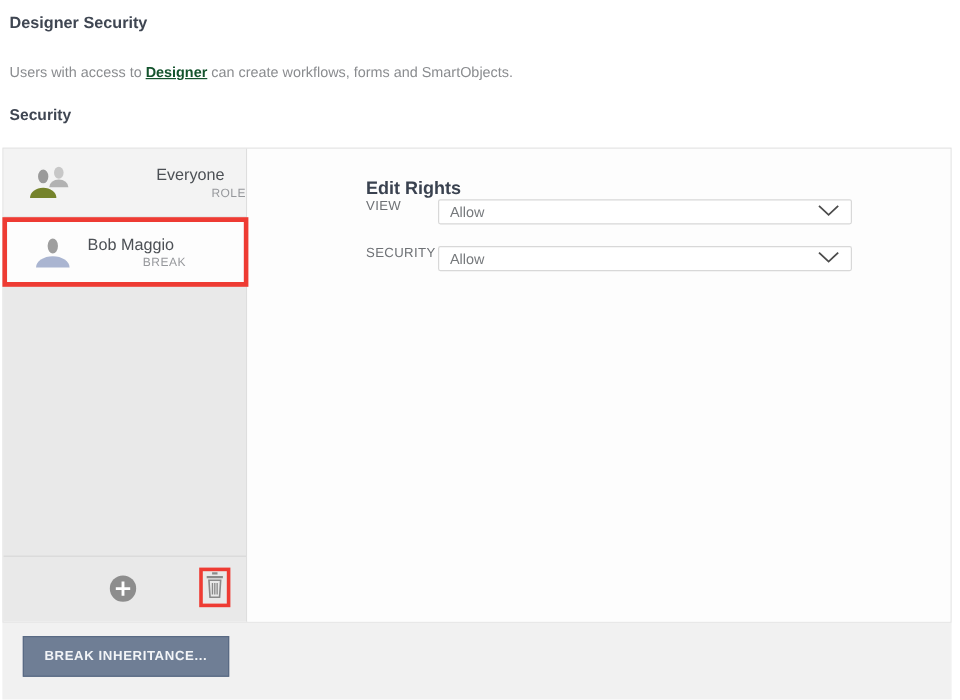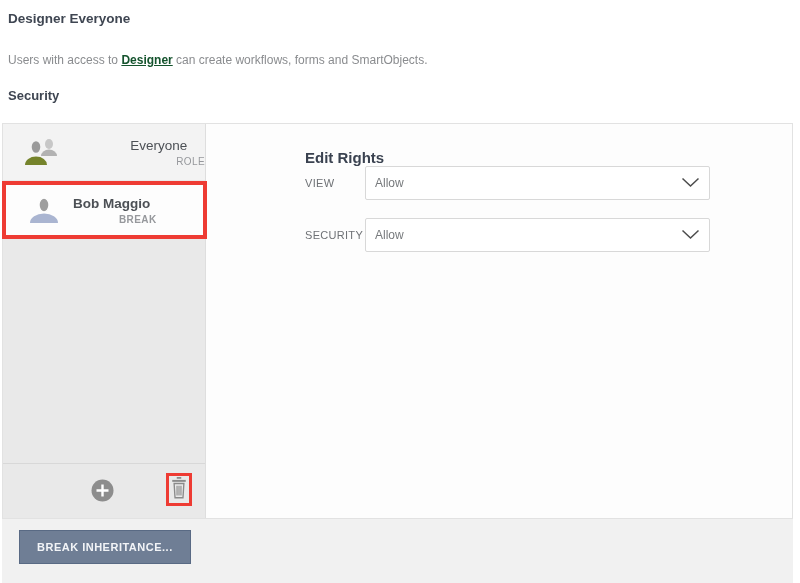--- a/index.html
+++ b/index.html
@@ -22,55 +22,55 @@
              display:flex; flex-direction:column; flex-shrink:0; }
 
   .principal { height:56px; display:flex; align-items:center; padding-left:20px; cursor:pointer; }
   .principal.unselected { background:#f3f3f3;justify-content:space-between; }
   .principal .p-icon { width:36px; display:flex; justify-content:center; }
   .p-text { margin-left:11px; }
   .p-name { font-size:13.5px; color:#4c5055; line-height:16px; }
   .p-type { font-size:10px; color:#96989c; letter-spacing:.4px; margin-top:2px;padding-left:46px; }
 
   .annotation-box { border:4px solid #ee3b33; margin:1px -2px 0 -1px; position:relative; z-index:2; }
-  .annotation-box .principal { height:50px; background:#fdfdfd;font-weight:bold; }
+  .annotation-box .principal { height:50px; background:#fdfdfd; }
 
   .sidebar-spacer { flex:1; }
 
   .sidebar-footer { height:55px; border-top:1px solid #d8d8d8; position:relative; }
   .add-btn { position:absolute; left:88px; top:15px; width:23px; height:23px; border:none;
              background:transparent; padding:0; cursor:pointer; }
   .trash-annotation { position:absolute; left:163px; top:9px; border:3px solid #ee3b33;
                       width:26px; height:33px; display:flex; align-items:center; justify-content:center; }
   .del-btn { border:none; background:transparent; padding:0; cursor:pointer; display:flex; }
 
   
   .main { flex:1; background:#fdfdfd; padding:25px 0 0 99px; }
   .main h3 { font-size:15px; font-weight:bold; color:#3a4250; }
-  .rights-row { display:flex; align-items:center; margin-bottom:18px; }
+  .rights-row { display:flex; margin-bottom:18px; }
   .rights-label { width:60px; font-size:11px; color:#6e7175; letter-spacing:.3px; }
-  .dropdown { width:345px; height:34px; background:#ffffff; border:1px solid #d8d8d8;
+  .dropdown { width:345px; height:21px; background:#ffffff; border:1px solid #d8d8d8;
               border-radius:2px; display:flex; align-items:center; justify-content:space-between;
               padding:0 9px; cursor:pointer; }
   .dropdown .dd-value { font-size:12px; color:#76797c; }
 
   
   .bottom-strip { margin-left:2px; width:791px; height:66px; background:#f1f1f1;
                   border-bottom:1px solid #e1e1e1; }
   .break-btn { margin:11px 0 0 17px; height:34px; padding:0 17px; background:#6f7e95;
                border:1px solid #596a84; border-radius:0; color:#f2f4f7; font-size:11px;
                font-weight:bold; letter-spacing:.5px; cursor:pointer;
                font-family:"Liberation Sans", sans-serif; }
 </style>
 </head>
 <body>
 
 <div class="page">
 
-  <div class="page-title">Designer Everyone</div>
+  <div class="page-title">Designer Security</div>
 
   <div class="page-desc"><span>Users with access to </span><a>Designer</a><span> can create workflows, forms and SmartObjects.</span></div>
 
   <div class="section-title">Security</div>
 
   <div class="panel">
 
     <div class="sidebar">
 
       <div class="principal unselected">

